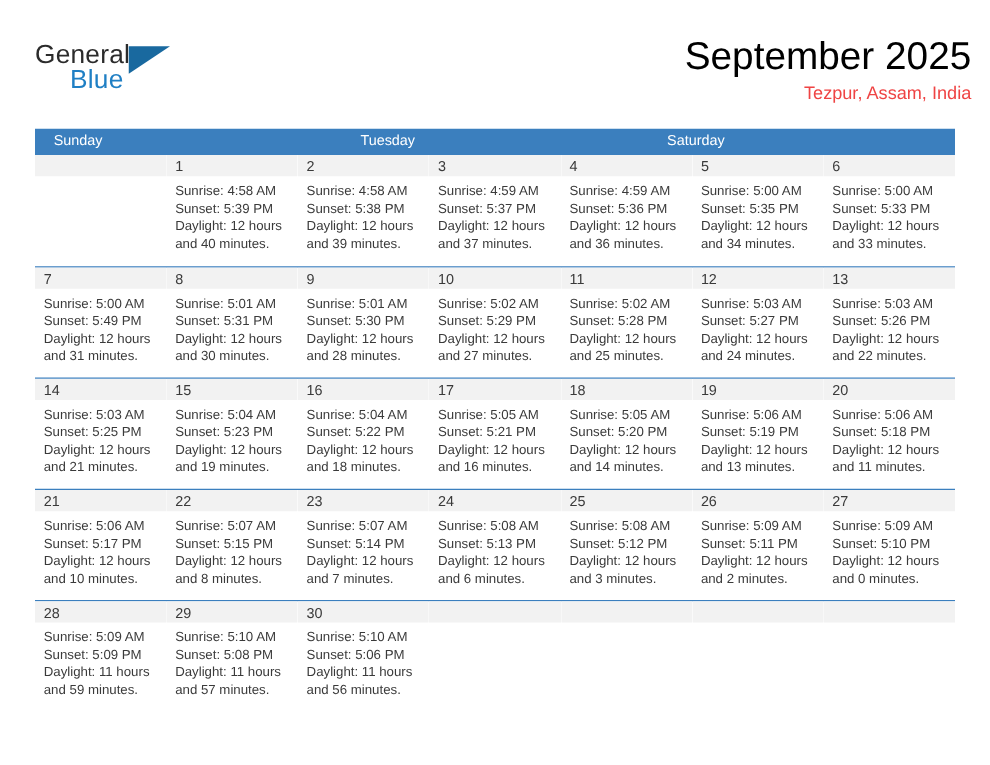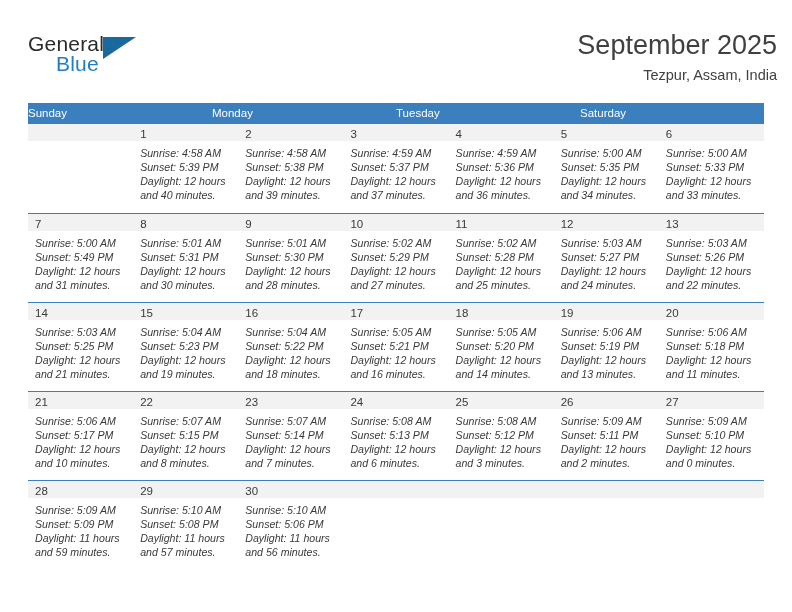--- a/index.html
+++ b/index.html
@@ -64,28 +64,28 @@
     border-bottom: 22px solid transparent;
   }
 
   .title-block {
     position: absolute;
     right: 0;
     top: 0;
     text-align: right;
   }
   .cal-title {
-    font-size: 27px;
-    color: #404040;
+    font-size: 31px;
+    color: #000000;
     line-height: 34px;
     white-space: nowrap;
   }
   .cal-subtitle {
     font-size: 14.5px;
-    color: #404040;
+    color: #ef4444;
     line-height: 22px;
     margin-top: 2px;
     white-space: nowrap;
   }
 
   
   .calendar {
     position: absolute;
     left: 28px;
     top: 103px;
@@ -94,21 +94,21 @@
   .dow-row {
     display: flex;
     background: #3b7fbe;
     height: 21px;
   }
   .dow-cell {
     flex: 1 1 0;
     color: #ffffff;
     font-size: 11.5px;
     line-height: 21px;
-    padding-left: 0;
+    padding-left: 15px;
     box-sizing: border-box;
     white-space: nowrap;
     overflow: hidden;
   }
 
   .week-row {
     display: flex;
     border-top: 1px solid #3b7fbe;
     height: 89px;
     box-sizing: border-box;
@@ -131,21 +131,20 @@
   .day-cell.empty .day-num-band {
     background: #f2f2f2;
   }
   .day-num {
     font-size: 11.5px;
     line-height: 17px;
     color: #3a3a3a;
   }
   .day-body {
     padding: 5px 7px 0 7px;
-    font-style: italic;
   }
   .day-line {
     font-size: 10.6px;
     line-height: 14px;
     color: #3a3a3a;
     white-space: nowrap;
   }
 </style>
 </head>
 <body>
@@ -163,21 +162,20 @@
     <div class="title-block">
       <div class="cal-title">September 2025</div>
       <div class="cal-subtitle">Tezpur, Assam, India</div>
     </div>
 
   </div>
 
   <div class="calendar">
     <div class="dow-row" id="dow-row">
         <div class="dow-cell">Sunday</div>
-        <div class="dow-cell">Monday</div>
         <div class="dow-cell">Tuesday</div>
         <div class="dow-cell">Saturday</div>
       </div>
     <div id="weeks-container">
         <div class="week-row first">
           <div class="day-cell empty">
             <div class="day-num-band"><span class="day-num"></span></div>
             <div class="day-body"></div>
           </div>
           <div class="day-cell">

